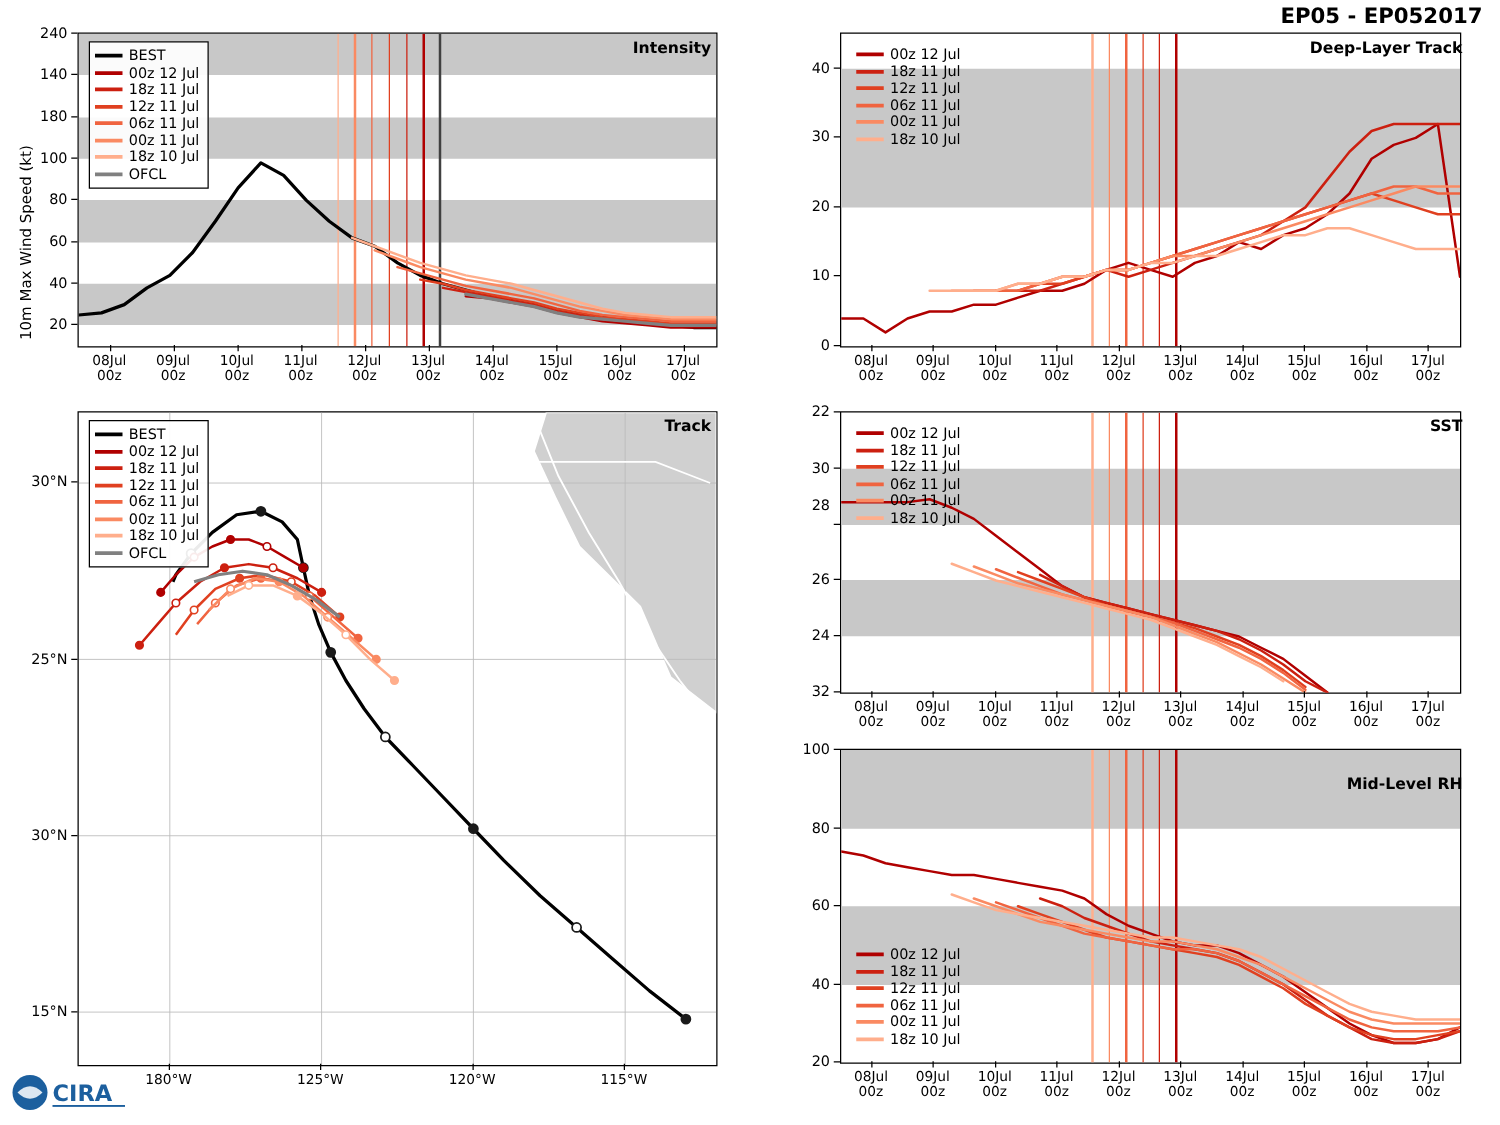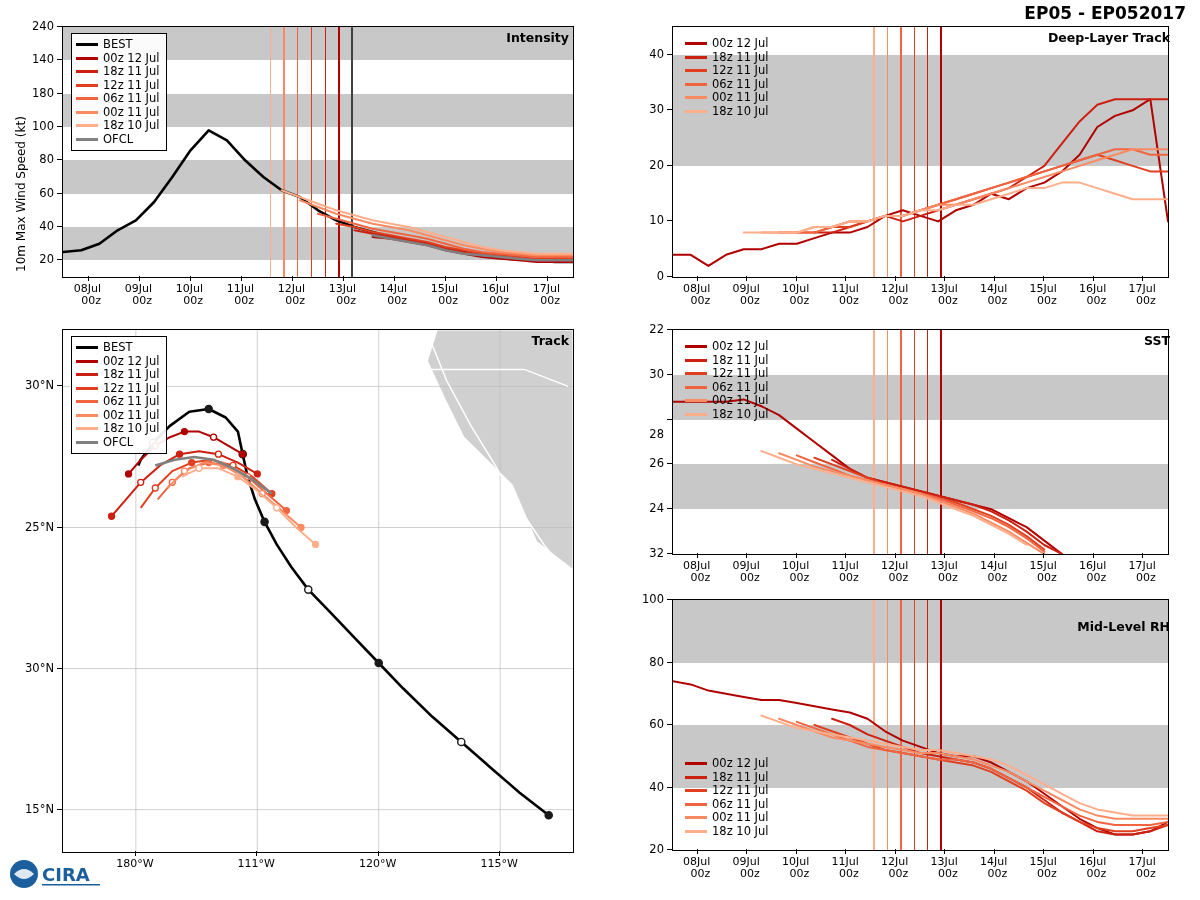--- a/index.html
+++ b/index.html
@@ -7,21 +7,21 @@
   .page{position:absolute;inset:0;}
   .title-left{position:absolute;left:12px;top:2px;font-size:19px;font-weight:bold;letter-spacing:-.2px;}
   .title-right{position:absolute;right:14px;top:3px;font-size:17px;font-weight:bold;}
   .panel{position:absolute;box-sizing:border-box;}
   .plot{position:absolute;box-sizing:border-box;border:1px solid #000;background:#fff;overflow:hidden;}
   .band{position:absolute;left:0;right:0;background:#c8c8c8;}
   .corner-label{position:absolute;right:6px;top:4px;font-size:12.5px;font-weight:bold;color:#000;z-index:12;}
   .axis-ylabel{position:absolute;transform-origin:0 0;transform:rotate(-90deg);font-size:12px;white-space:nowrap;}
   .ytick{position:absolute;right:0;font-size:11.5px;text-align:right;transform:translateY(-50%);}
   .ytickmark{position:absolute;width:5px;height:1px;background:#000;}
-  .xtick{position:absolute;font-size:11px;text-align:right;transform:translateX(-50%);line-height:12px;}
+  .xtick{position:absolute;font-size:11px;text-align:center;transform:translateX(-50%);line-height:12px;}
   .xtickmark{position:absolute;width:1px;height:5px;background:#000;}
   .legend{position:absolute;background:rgba(255,255,255,0.92);border:1px solid #000;padding:4px 6px 4px 4px;font-size:11.5px;line-height:13.5px;z-index:15;}
   .legend.noborder{border:none;background:transparent;}
   .legend .row{display:flex;align-items:center;height:13.5px;}
   .legend .swatch{width:22px;height:3px;margin-right:5px;flex:0 0 22px;}
   .legend .lbl{white-space:nowrap;}
   svg{position:absolute;left:0;top:0;overflow:visible;}
   .vline{position:absolute;top:0;bottom:0;width:1.4px;}
   .logo{position:absolute;left:8px;bottom:6px;width:96px;height:40px;}
 </style>
@@ -227,21 +227,21 @@
       <div class="ytickmark" style="top: 483.676px; left: 57px;"></div>
       <div class="ytick" style="top: 342.595px; left: 0px; width: 54px;">30°N</div>
       <div class="ytickmark" style="top: 342.595px; left: 57px;"></div>
       <div class="ytick" style="top: 201.514px; left: 0px; width: 54px;">25°N</div>
       <div class="ytickmark" style="top: 201.514px; left: 57px;"></div>
       <div class="ytick" style="top: 60.4324px; left: 0px; width: 54px;">30°N</div>
       <div class="ytickmark" style="top: 60.4324px; left: 57px;"></div>
       <div class="xtickmark" style="left: 134.857px; top: 526px;"></div>
       <div class="xtick" style="left: 134.857px; top: 533px;">180°W</div>
       <div class="xtickmark" style="left: 256.286px; top: 526px;"></div>
-      <div class="xtick" style="left: 256.286px; top: 533px;">111°W</div>
+      <div class="xtick" style="left: 256.286px; top: 533px;">125°W</div>
       <div class="xtickmark" style="left: 377.714px; top: 526px;"></div>
       <div class="xtick" style="left: 377.714px; top: 533px;">120°W</div>
       <div class="xtickmark" style="left: 499.143px; top: 526px;"></div>
       <div class="xtick" style="left: 499.143px; top: 533px;">115°W</div>
     </div>
 
   <div class="panel" style="left:600px;top:22px;width:600px;height:290px;">
 
     <div id="shr-plot" class="plot" style="left:72px;top:4px;width:497px;height:252px;">
         <div class="band" style="top: 27.7778px; height: 111.111px;"></div>
@@ -365,21 +365,21 @@
           </div>
         </div>
       </div>
     <div class="corner-label" style="right:30px;top:8px;">SST</div>
   <div class="ytick" style="top: 228px; left: 0px; width: 64px;">32</div>
       <div class="ytickmark" style="top: 228px; left: 67px;"></div>
       <div class="ytick" style="top: 183.2px; left: 0px; width: 64px;">24</div>
       <div class="ytickmark" style="top: 183.2px; left: 67px;"></div>
       <div class="ytick" style="top: 138.4px; left: 0px; width: 64px;">26</div>
       <div class="ytickmark" style="top: 138.4px; left: 67px;"></div>
-      <div class="ytick" style="top: 109px; left: 0px; width: 64px;">28</div>
+      <div class="ytick" style="top: 79px; left: 0px; width: 64px;">28</div>
       <div class="ytickmark" style="top: 93.6px; left: 67px;"></div>
       <div class="ytick" style="top: 48.8px; left: 0px; width: 64px;">30</div>
       <div class="ytickmark" style="top: 48.8px; left: 67px;"></div>
       <div class="ytick" style="top: 4px; left: 0px; width: 64px;">22</div>
       <div class="ytickmark" style="top: 4px; left: 67px;"></div>
       <div class="xtickmark" style="left: 96.75px; top: 228px;"></div>
       <div class="xtick" style="left: 96.75px; top: 235px;">08Jul<br>00z</div>
       <div class="xtickmark" style="left: 146.25px; top: 228px;"></div>
       <div class="xtick" style="left: 146.25px; top: 235px;">09Jul<br>00z</div>
       <div class="xtickmark" style="left: 195.75px; top: 228px;"></div>

